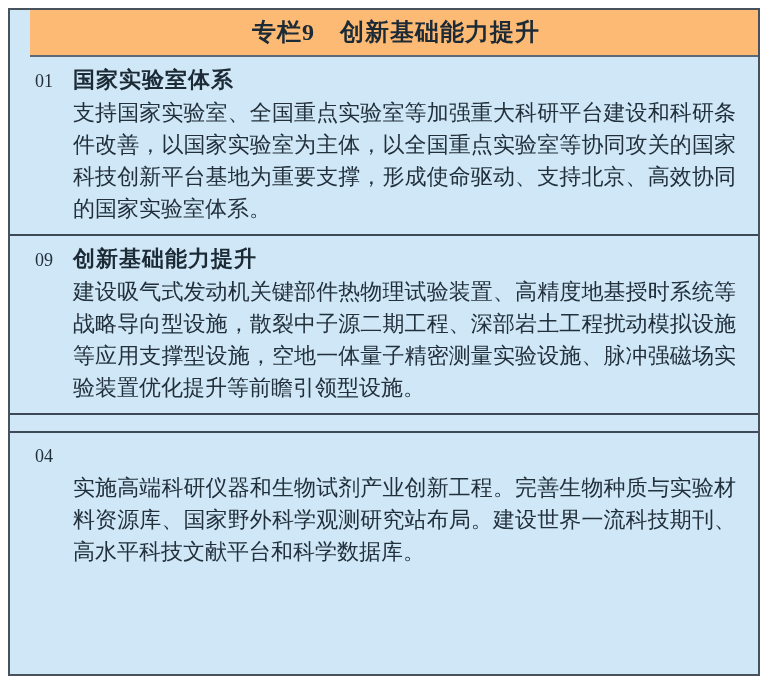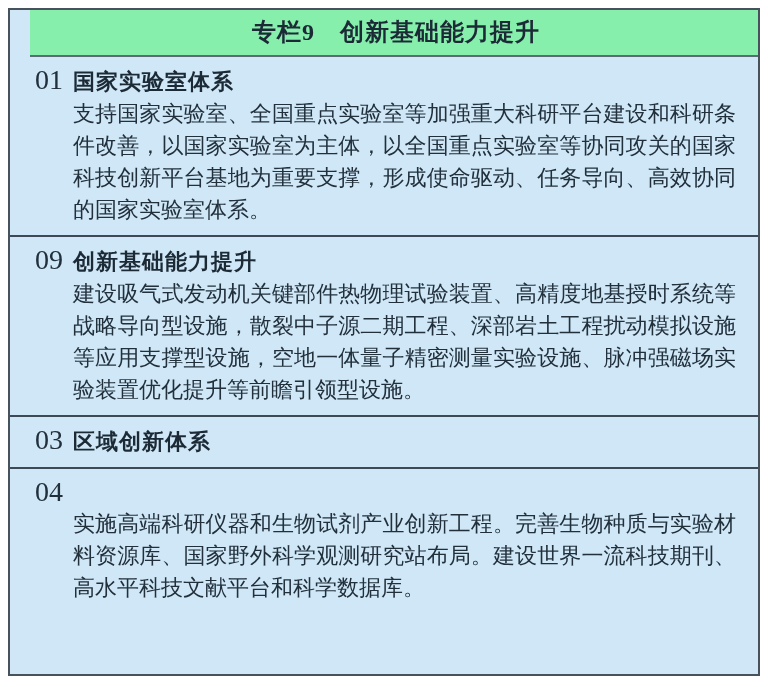--- a/index.html
+++ b/index.html
@@ -13,21 +13,21 @@
   .panel {
     box-sizing: border-box;
     margin: 8px 8px;
     width: 752px;
     min-height: 668px;
     border: 2px solid #47525d;
     background: #cfe7f6;
     overflow: hidden;
   }
   .panel-header {
-    background: #86efac;
+    background: #fdba74;
     border-bottom: 2px solid #5c6a77;
     text-align: center;
     padding: 6px 0 7px 4px;
     margin-left: 20px;
   }
   .panel-title {
     font-size: 24px;
     font-weight: bold;
     color: #1c2a36;
     letter-spacing: 1px;
@@ -41,21 +41,21 @@
     border-bottom: none;
   }
   .section-title-row {
     display: flex;
     align-items: baseline;
     line-height: 32px;
   }
   .section-num {
     width: 49px;
     flex: 0 0 49px;
-    font-size: 28px;
+    font-size: 18px;
     color: #22303c;
     padding-left: 11px;
     box-sizing: border-box;
   }
   .section-title {
     font-size: 22px;
     font-weight: bold;
     color: #1c2a36;
     letter-spacing: 1px;
   }
@@ -74,36 +74,32 @@
 <div class="panel">
   <div class="panel-header">
     <span class="panel-title">专栏9　创新基础能力提升</span>
   </div>
 
   <div class="section">
     <div class="section-title-row">
       <span class="section-num">01</span>
       <span class="section-title">国家实验室体系</span>
     </div>
-    <div class="section-body">支持国家实验室、全国重点实验室等加强重大科研平台建设和科研条件改善，以国家实验室为主体，以全国重点实验室等协同攻关的国家科技创新平台基地为重要支撑，形成使命驱动、任务导向、高效协同的国家实验室体系。</div>
+    <div class="section-body">支持国家实验室、全国重点实验室等加强重大科研平台建设和科研条件改善，以国家实验室为主体，以全国重点实验室等协同攻关的国家科技创新平台基地为重要支撑，形成使命驱动、支持北京、高效协同的国家实验室体系。</div>
   </div>
 
   <div class="section">
     <div class="section-title-row">
       <span class="section-num">09</span>
       <span class="section-title">创新基础能力提升</span>
     </div>
     <div class="section-body">建设吸气式发动机关键部件热物理试验装置、高精度地基授时系统等战略导向型设施，散裂中子源二期工程、深部岩土工程扰动模拟设施等应用支撑型设施，空地一体量子精密测量实验设施、脉冲强磁场实验装置优化提升等前瞻引领型设施。</div>
   </div>
 
   <div class="section">
-    <div class="section-title-row">
-      <span class="section-num">03</span>
-      <span class="section-title">区域创新体系</span>
-    </div>
   </div>
 
   <div class="section">
     <div class="section-title-row">
       <span class="section-num">04</span>
     </div>
     <div class="section-body">实施高端科研仪器和生物试剂产业创新工程。完善生物种质与实验材料资源库、国家野外科学观测研究站布局。建设世界一流科技期刊、高水平科技文献平台和科学数据库。</div>
   </div>
 </div>
 

